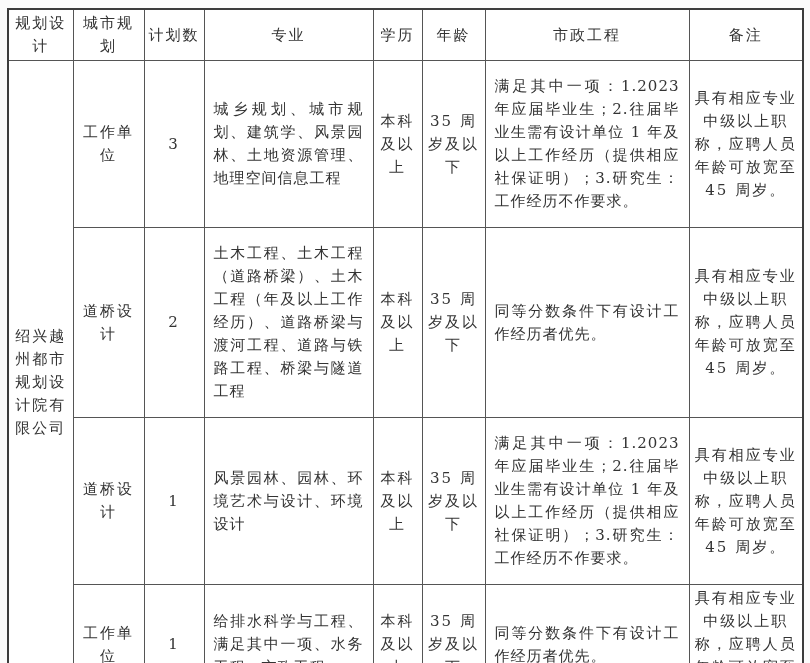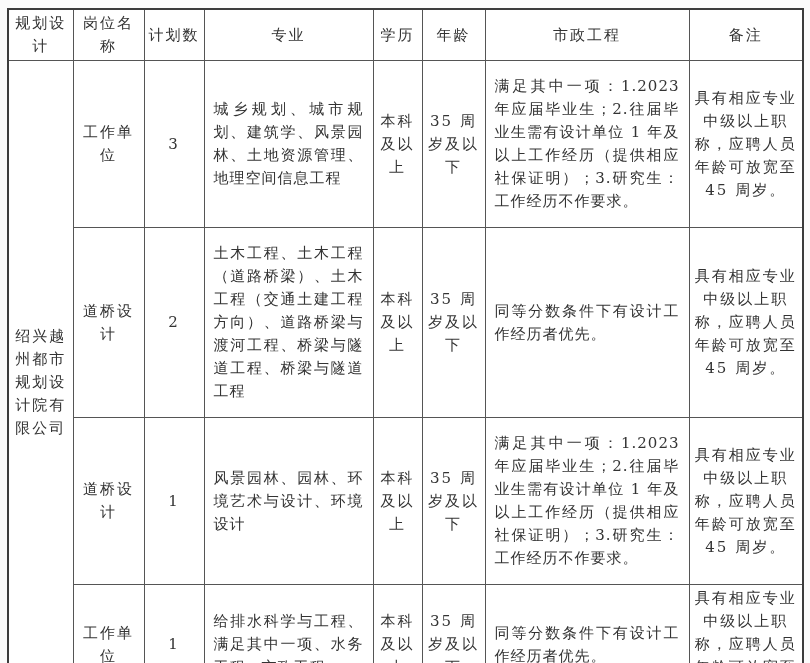--- a/index.html
+++ b/index.html
@@ -48,21 +48,21 @@
       <col style="width:169px">
         <col style="width:49px">
         <col style="width:63px">
       <col style="width:204px">
         <col style="width:114px">
     </colgroup>
 
     <tbody>
         <tr class="hr">
       <th>规划设计</th>
-      <th>岗位名称</th>
+      <th>城市规划</th>
       <th>计划数</th>
       <th>专业</th>
       <th>学历</th>
       <th>年龄</th>
       <th>市政工程</th>
       <th>备注</th>
     </tr>
 
     <tr class="r1">
       <td rowspan="4">绍兴越州都市规划设计院有限公司</td>
@@ -71,21 +71,21 @@
       <td class="just">城乡规划、城市规划、建筑学、风景园林、土地资源管理、地理空间信息工程</td>
       <td>本科及以上</td>
       <td>35 周岁及以下</td>
       <td class="just">满足其中一项：1.2023 年应届毕业生；2.往届毕业生需有设计单位 1 年及以上工作经历（提供相应社保证明）；3.研究生：工作经历不作要求。</td>
       <td>具有相应专业中级以上职称，应聘人员年龄可放宽至 45 周岁。</td>
     </tr>
 
     <tr class="r2">
       <td>道桥设计</td>
       <td>2</td>
-      <td class="just">土木工程、土木工程（道路桥梁）、土木工程（交通土建工程方向）、道路桥梁与渡河工程、桥梁与隧道工程、桥梁与隧道工程</td>
+      <td class="just">土木工程、土木工程（道路桥梁）、土木工程（年及以上工作经历）、道路桥梁与渡河工程、道路与铁路工程、桥梁与隧道工程</td>
       <td>本科及以上</td>
       <td>35 周岁及以下</td>
       <td class="just">同等分数条件下有设计工作经历者优先。</td>
       <td>具有相应专业中级以上职称，应聘人员年龄可放宽至 45 周岁。</td>
     </tr>
 
     <tr class="r3">
       <td>道桥设计</td>
       <td>1</td>
       <td class="just">风景园林、园林、环境艺术与设计、环境设计</td>

